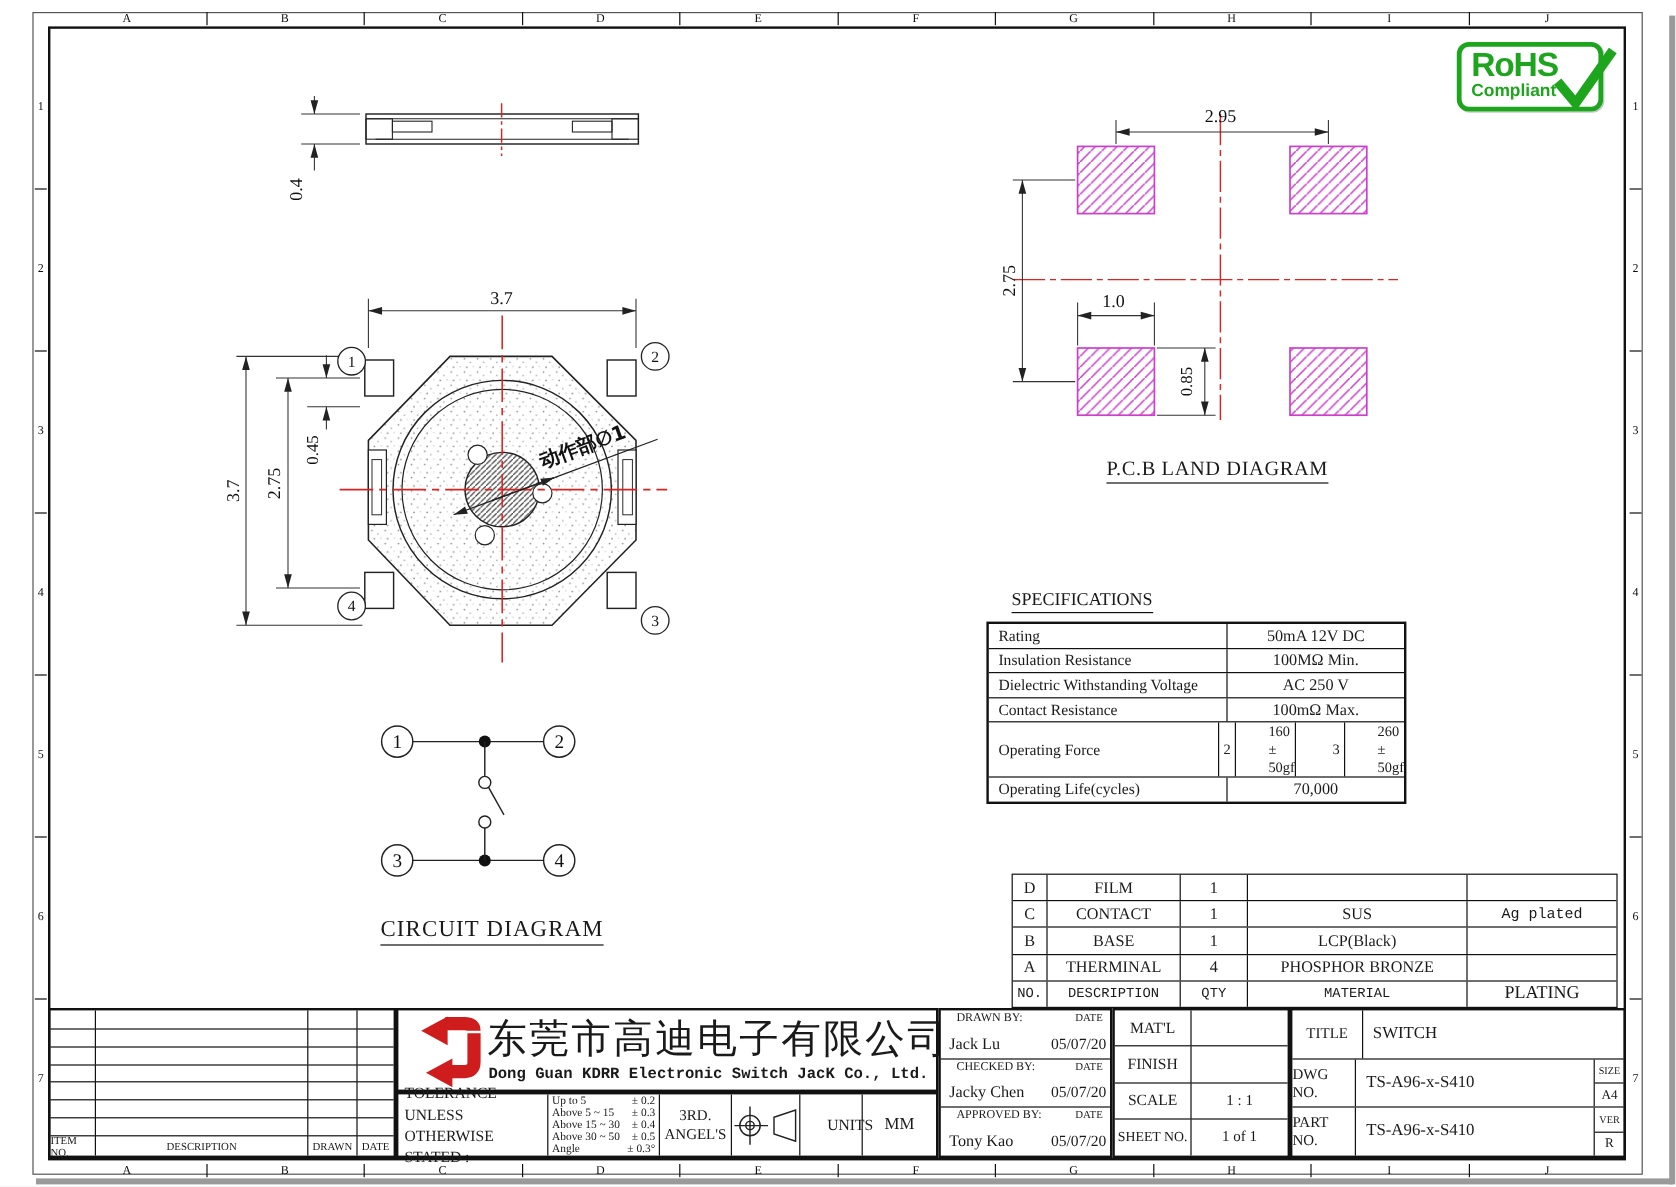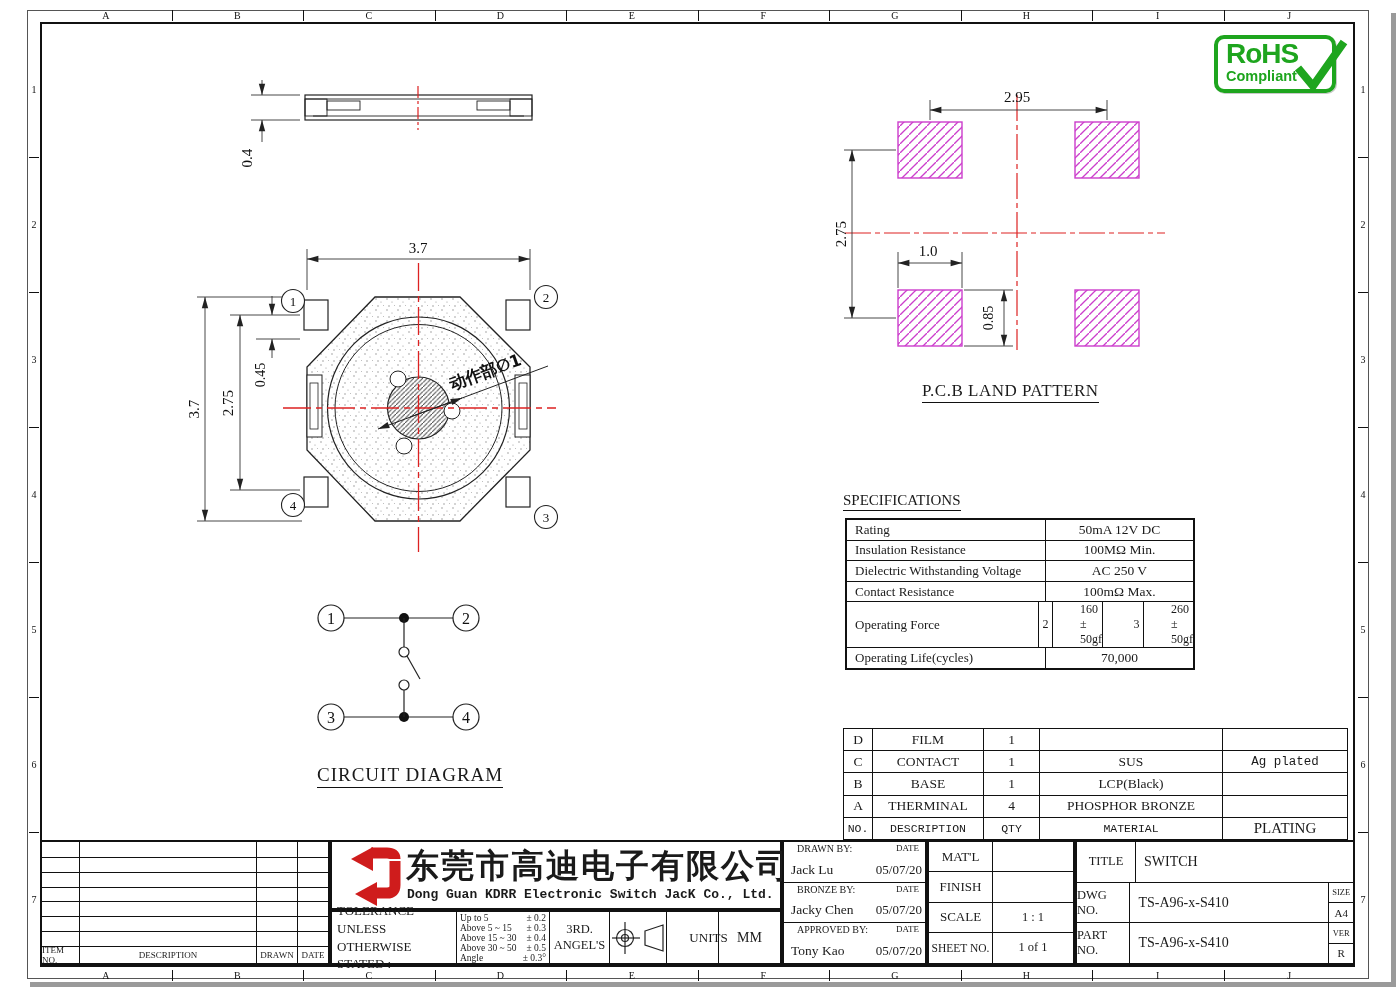--- a/index.html
+++ b/index.html
@@ -13,21 +13,21 @@
   .shadow-r{left:1391px;top:13px;width:5px;height:974px;background:#9a9a9a;}
   
   .grid-strip{display:flex;font-size:10px;font-family:"Liberation Serif",serif;color:#111;}
   .grid-strip.h span{flex:1;text-align:center;line-height:13px;}
   .grid-strip.v{flex-direction:column;}
   .grid-strip.v span{flex:1;display:flex;align-items:center;justify-content:center;}
   .tick{position:absolute;background:#111;}
   
   .sec-title{position:absolute;border-bottom:1.2px solid #111;padding-bottom:1px;white-space:nowrap;}
   
-  .spec-table{left:845px;top:518px;width:350px;height:152px;border:2px solid #111;display:flex;flex-direction:column;}
+  .spec-table{left:822px;top:518px;width:350px;height:152px;border:2px solid #111;display:flex;flex-direction:column;}
   .spec-row{flex:1;display:flex;border-top:1px solid #111;}
   .spec-row:first-child{border-top:none;}
   .spec-label{width:190px;border-right:1px solid #111;display:flex;align-items:center;padding-left:8px;font-size:13px;}
   .spec-value{flex:1;display:flex;align-items:center;justify-content:center;font-size:13.5px;}
   .spec-of{flex:1;display:flex;align-items:stretch;}
   .spec-of div{display:flex;align-items:center;justify-content:center;font-size:12px;}
   .spec-of div + div{border-left:1px solid #111;padding-left:27px;}
   .of-n{width:13px;}.of-v{flex:1;}
   
   .bom-table{left:843px;top:728px;width:505px;height:112px;border:1.5px solid #111;display:flex;flex-direction:column;}
@@ -41,21 +41,21 @@
   .mono-cell{font-family:"Liberation Mono","DejaVu Sans Mono",monospace !important;font-size:12.5px !important;}
   
   .rev-table{left:40px;top:840px;width:290px;height:125px;border:2px solid #111;display:grid;
              grid-template-columns:38px 177px 41px 1fr;grid-template-rows:repeat(7,1fr) 17px;}
   .rev-table div{border-right:1px solid #111;border-top:1px solid #111;display:flex;align-items:center;justify-content:center;
                  font-size:9px;overflow:hidden;}
   .rev-table div:nth-child(4n){border-right:none;}
   .rev-table div:nth-child(-n+4){border-top:none;}
   
   .company{left:330px;top:840px;width:452px;height:70px;border:2px solid #111;}
-  .company-cn{position:absolute;left:74px;top:2px;font-size:33px;font-weight:bold;letter-spacing:2px;
+  .company-cn{position:absolute;left:74px;top:2px;font-size:33px;font-weight:normal;letter-spacing:2px;
               font-family:"DejaVu Sans","Liberation Sans",sans-serif;white-space:nowrap;}
   .company-en{position:absolute;left:75px;top:45px;font-size:13px;font-weight:bold;white-space:nowrap;
               font-family:"Liberation Mono","DejaVu Sans Mono",monospace;}
   
   .tol{left:330px;top:910px;width:452px;height:55px;border:2px solid #111;display:flex;}
   .tol > div{box-sizing:border-box;justify-content:center;}
   .tol > div + div{border-left:1px solid #111;}
   .tol-label{width:124px;font-size:13px;display:flex;flex-direction:column;justify-content:center;padding-left:5px;line-height:1.35;}
   .tol-vals{width:93px;display:flex;flex-direction:column;justify-content:center;padding:1px 3px;}
   .tol-vals div{display:flex;justify-content:space-between;font-size:9.5px;line-height:10px;}
@@ -300,21 +300,21 @@
         <line x1="964" y1="346" x2="1013" y2="346"></line>
         <line x1="1004" y1="290" x2="1004" y2="346" marker-start="url(#arr)" marker-end="url(#arr)"></line>
       </g>
       <text x="1017" y="102" text-anchor="middle" font-size="15" fill="#111">2.95</text>
       <text transform="translate(846,234) rotate(-90)" text-anchor="middle" font-size="15" fill="#111">2.75</text>
       <text x="928" y="256" text-anchor="middle" font-size="15" fill="#111">1.0</text>
       <text transform="translate(993,318) rotate(-90)" text-anchor="middle" font-size="14" fill="#111">0.85</text>
     </g>
   </svg>
 
-  <div class="sec-title" style="left:922px;top:381px;font-size:17px;letter-spacing:0.5px;">P.C.B LAND PATTERN</div>
+  <div class="sec-title" style="left:922px;top:381px;font-size:17px;letter-spacing:0.5px;">P.C.B LAND DIAGRAM</div>
   <div class="sec-title" style="left:843px;top:492px;font-size:15px;">SPECIFICATIONS</div>
   <div class="sec-title" style="left:317px;top:764px;font-size:19px;letter-spacing:1px;">CIRCUIT DIAGRAM</div>
 
   <div class="abs spec-table">
     <div class="spec-row">
       <div class="spec-label">Rating</div>
       <div class="spec-value">50mA 12V DC</div>
     </div>
     <div class="spec-row">
       <div class="spec-label">Insulation Resistance</div>
@@ -474,21 +474,21 @@
   </div>
 
   <div class="abs signoff">
     <div class="so-group">
       <span class="so-label">DRAWN BY:</span>
       <span class="so-datelabel">DATE</span>
       <span class="so-name">Jack Lu</span>
       <span class="so-date">05/07/20</span>
     </div>
     <div class="so-group">
-      <span class="so-label">BRONZE BY:</span>
+      <span class="so-label">CHECKED BY:</span>
       <span class="so-datelabel">DATE</span>
       <span class="so-name">Jacky Chen</span>
       <span class="so-date">05/07/20</span>
     </div>
     <div class="so-group">
       <span class="so-label">APPROVED BY:</span>
       <span class="so-datelabel">DATE</span>
       <span class="so-name">Tony Kao</span>
       <span class="so-date">05/07/20</span>
     </div>

